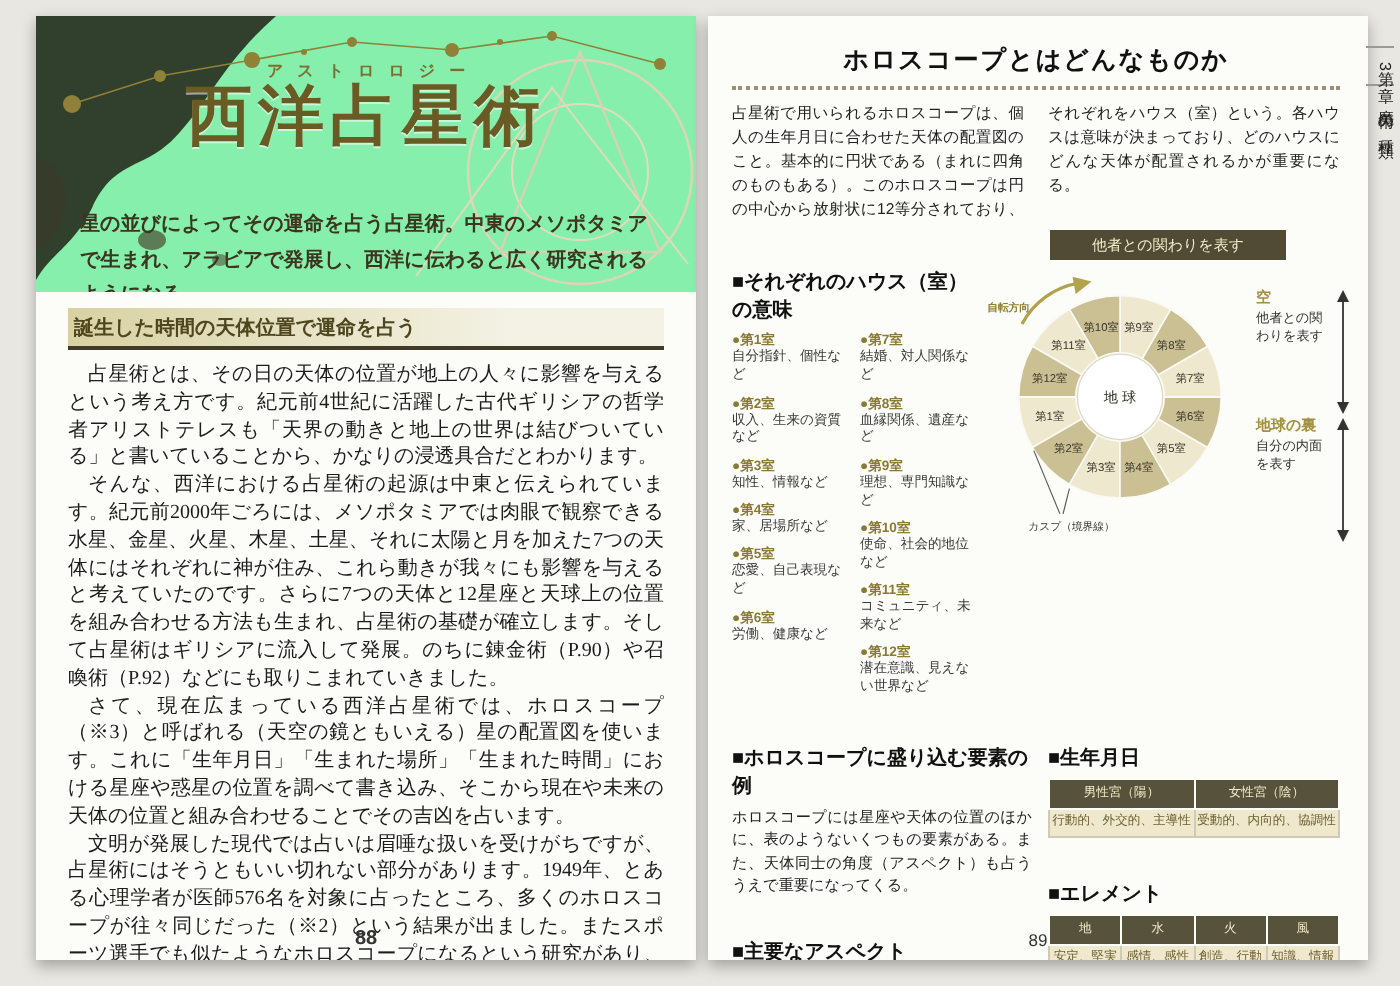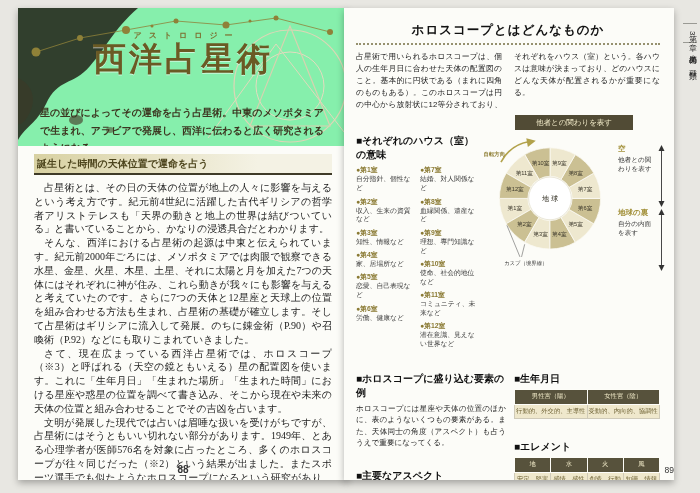--- a/index.html
+++ b/index.html
@@ -2,21 +2,21 @@
 <html><head>
 <meta charset="utf-8">
 <style>
   * { margin:0; padding:0; box-sizing:border-box; }
   html,body { width:700px; height:493px; overflow:hidden; }
   body { background:#e8e7e2; font-family:"Liberation Sans", sans-serif; position:relative; }
 
   .page { position:absolute; top:8px; width:330px; height:472px; background:#fcfcf8;
           box-shadow:0 3px 7px rgba(0,0,0,.30); overflow:hidden; }
   .page-left  { left:18px; }
-  .page-right { left:344px; }
+  .page-right { left:354px; }
 
   
   .hero { position:relative; height:138px; background:#86efac; overflow:hidden; }
   .hero svg { position:absolute; left:0; top:0; }
   .title-block { position:absolute; left:0; top:22px; width:100%; text-align:center; }
   .title-ruby { font-size:8px; font-weight:bold; letter-spacing:7px; color:#7d6d2e; text-indent:7px; }
   .page-title { font-family:"Liberation Serif","DejaVu Serif",serif; font-size:33px; font-weight:bold;
                 color:#6a5a24; letter-spacing:3px; text-shadow:0 1px 0 rgba(255,255,255,.55); line-height:1.1; }
   .lead { position:absolute; left:22px; top:96px; width:290px; font-size:10px; font-weight:bold;
           color:#3c3620; line-height:1.75; font-family:"Liberation Serif","DejaVu Serif",serif; }
@@ -57,21 +57,21 @@
   .sec-text { font-size:7.6px; line-height:1.5; color:#222; text-align:justify; }
 
   table.tbl { width:100%; border-collapse:collapse; table-layout:fixed; }
   .tbl th { background:#57523c; color:#f3ecca; font-weight:normal; font-size:6.3px;
             border:1px solid #fdfdf8; padding:2.5px 1px; text-align:center; }
   .tbl td { background:#fff; color:#333; font-size:6.3px; border:1px solid #cfcab8;
             padding:2.5px 1px; text-align:center; line-height:1.25; }
   .tbl td.key { background:#efe8cc; color:#6d6133; }
   .w-name { width:36%; } .w-deg { width:18%; }
 
-  .rp-pagenum { position:absolute; bottom:5px; width:100%; text-align:right; font-size:8.5px; color:#333; }
+  .rp-pagenum { position:absolute; bottom:5px; width:100%; text-align:center; font-size:8.5px; color:#333; }
 
   
   .side-tab { position:absolute; right:2px; top:20px; width:15px; z-index:6; }
   .side-tab .rule { border-top:1px solid #9a9a94; margin:3px 0 5px 0; width:14px; }
   .v-text { writing-mode:vertical-rl; font-size:8px; color:#222; letter-spacing:2px; margin-left:3px; }
 </style>
 </head>
 <body>
 
 <div class="page page-left">

